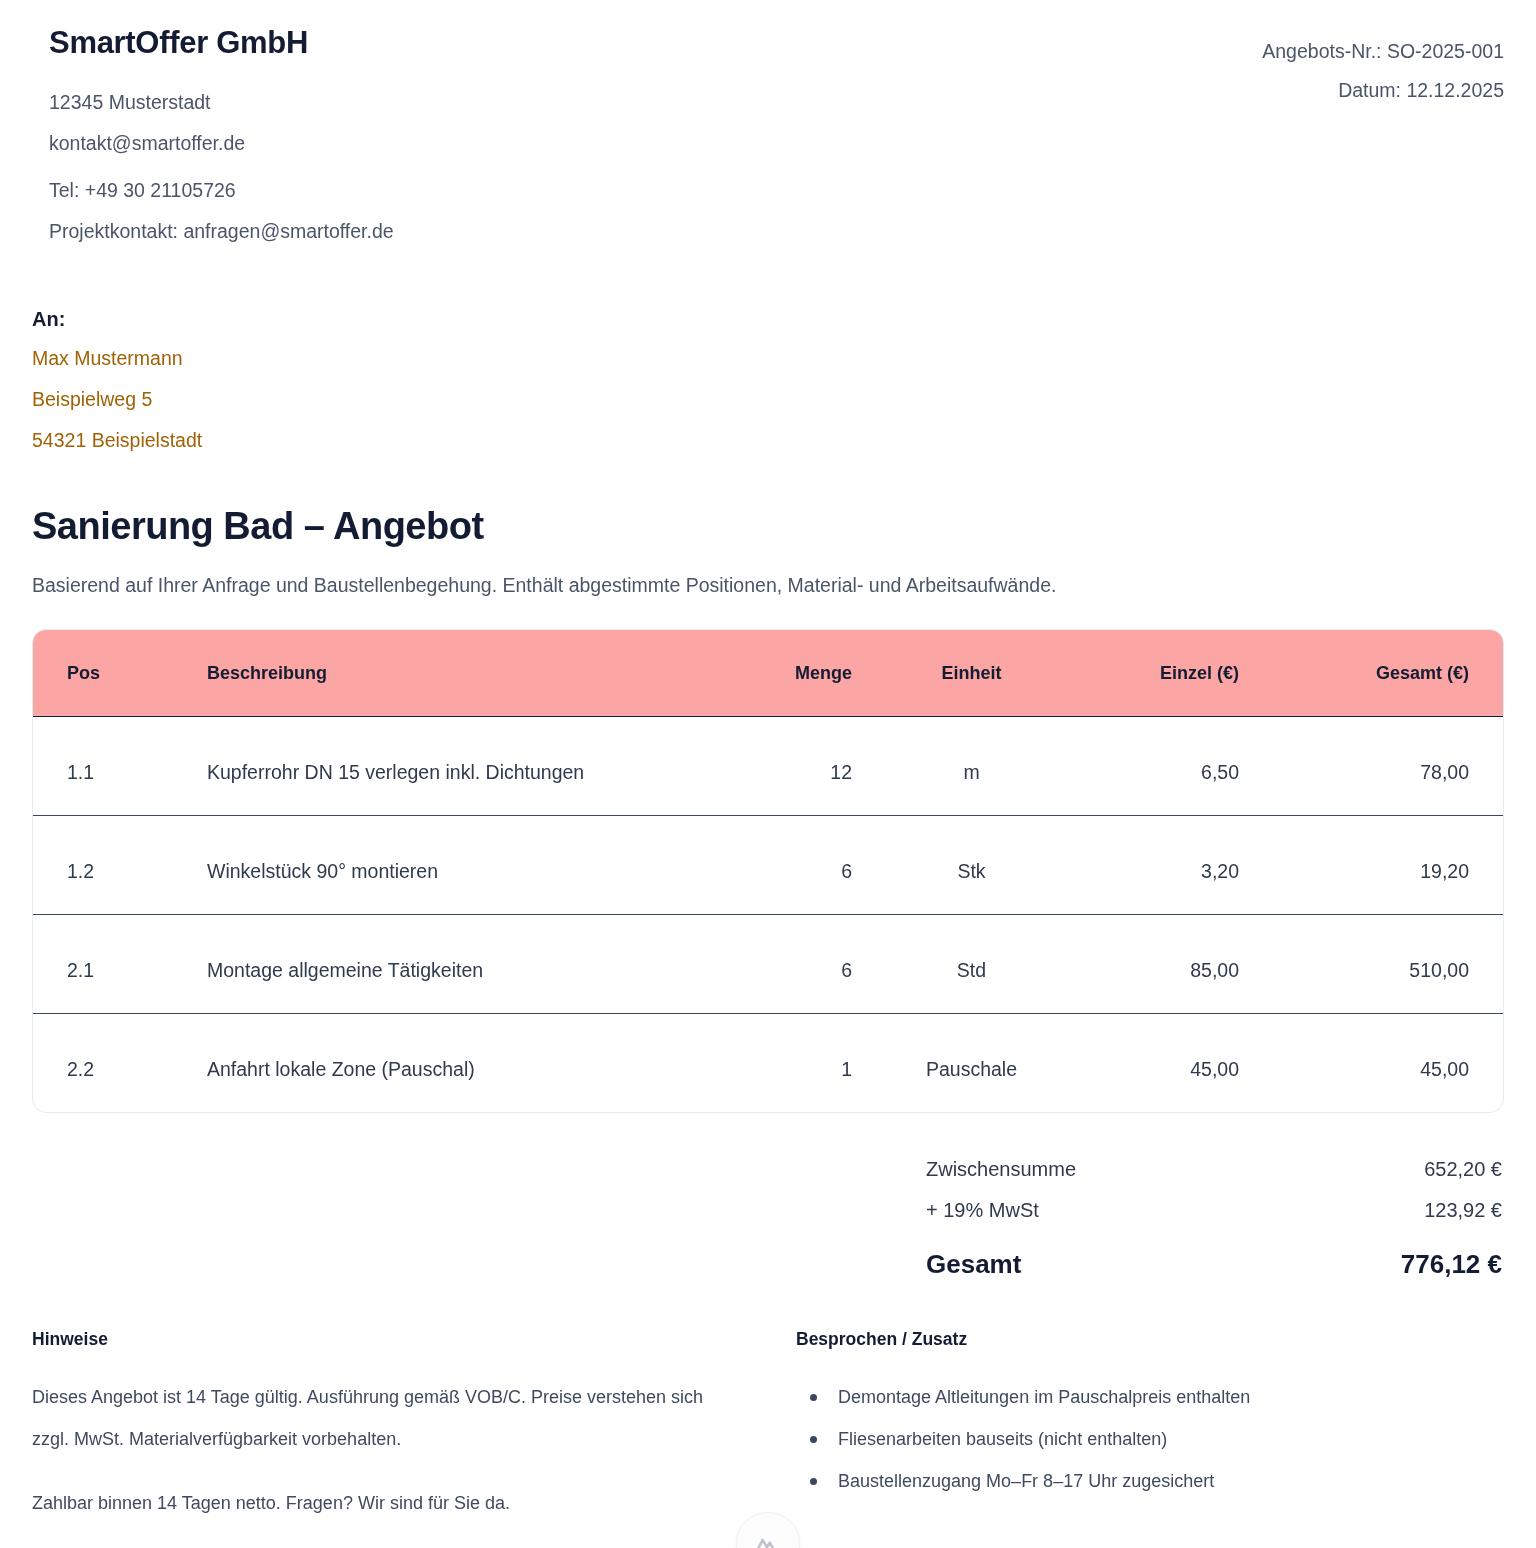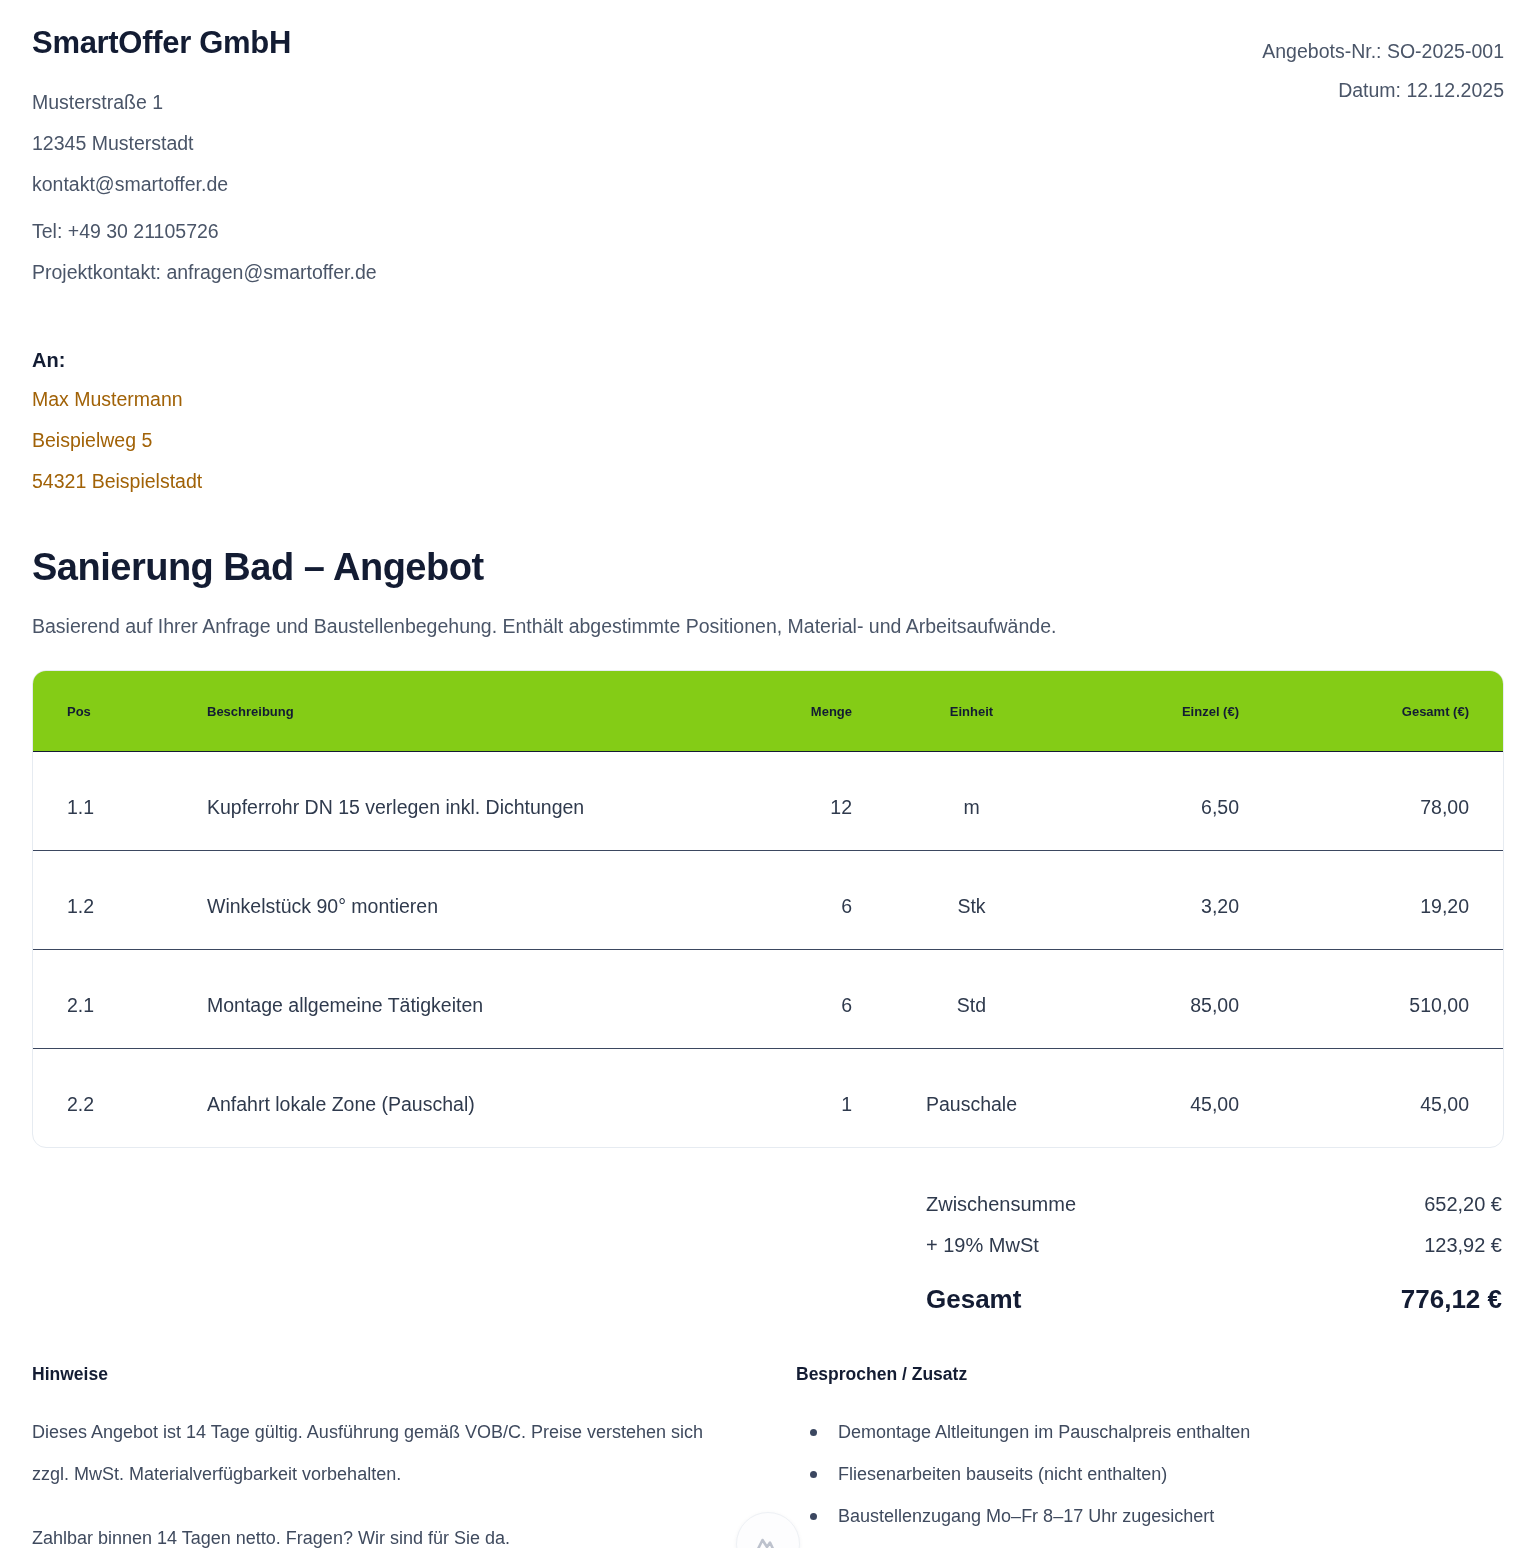--- a/index.html
+++ b/index.html
@@ -22,21 +22,21 @@
     padding: 0 32px;
   }
 
   
   .doc-header {
     display: flex;
     justify-content: space-between;
     align-items: flex-start;
     padding-top: 26px;
   }
-  .company-block { max-width: 60%; }
+  .company-block { max-width: 60%; margin-left: 17px; }
   .company-name {
     font-size: 31px;
     font-weight: 700;
     color: #131c33;
     letter-spacing: -0.3px;
     margin: 0 0 22px 0;
     line-height: 1.1;
   }
   .addr-line {
     font-size: 19.5px;
@@ -88,22 +88,22 @@
     border-radius: 14px;
     overflow: hidden;
     background: #ffffff;
   }
   table.items {
     width: 100%;
     border-collapse: collapse;
     table-layout: fixed;
   }
   table.items thead th {
-    background: #84cc16;
-    font-size: 13px;
+    background: #fca5a5;
+    font-size: 18px;
     font-weight: 700;
     color: #131c33;
     padding: 33px 0 32px 0;
     border-bottom: 1.6px solid #131c33;
   }
   table.items tbody td {
     font-size: 19.5px;
     color: #2f3a4d;
     padding: 44px 0 31px 0;
     border-bottom: 1.6px solid #3b4760;
@@ -201,21 +201,20 @@
 </style>
 </head>
 <body>
 
 <div class="page">
 
   <div class="doc-header">
 
     <div class="company-block">
       <h1 class="company-name">SmartOffer GmbH</h1>
-      <div class="addr-line">Musterstraße 1</div>
       <div class="addr-line">12345 Musterstadt</div>
       <div class="addr-line">kontakt@smartoffer.de</div>
       <div class="addr-gap"></div>
       <div class="addr-line">Tel: +49 30 21105726</div>
       <div class="addr-line">Projektkontakt: anfragen@smartoffer.de</div>
     </div>
 
     <div class="meta-block">
       <div class="meta-line">Angebots-Nr.: SO-2025-001</div>
       <div class="meta-line">Datum: 12.12.2025</div>

